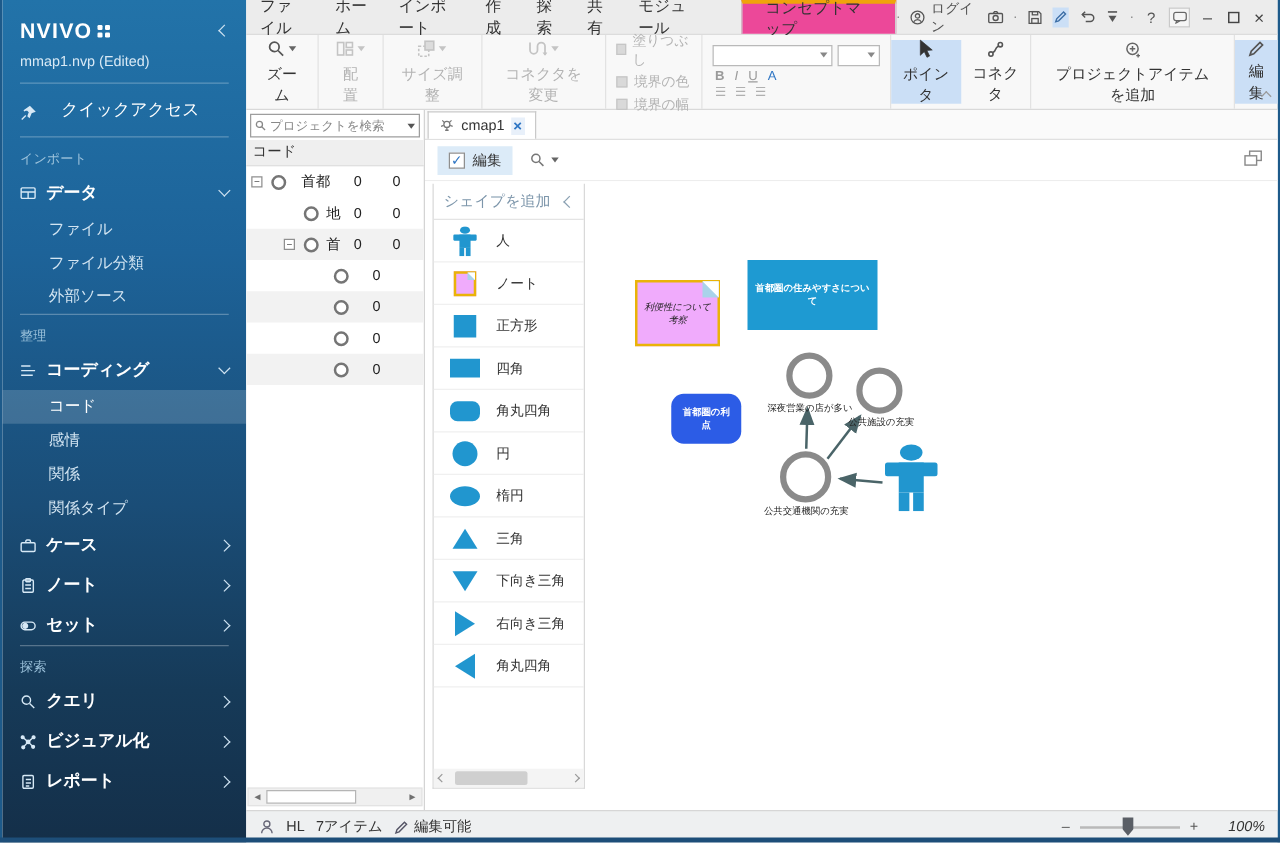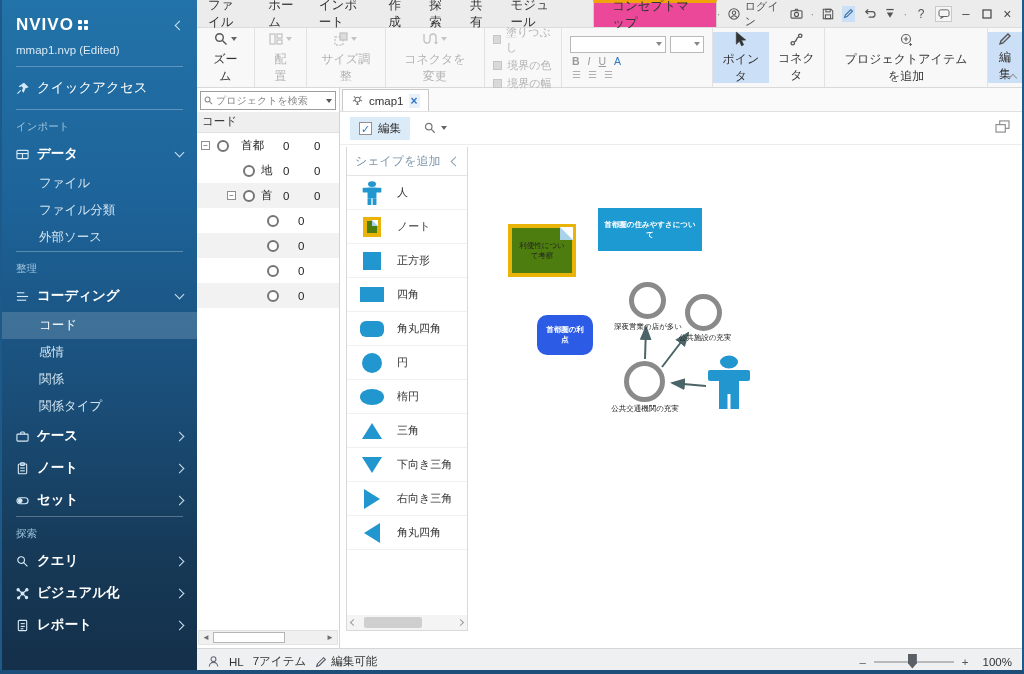--- a/index.html
+++ b/index.html
@@ -12,21 +12,21 @@
   .sidebar { width:195px; flex:0 0 195px; height:100%; color:#fff;
     background:linear-gradient(180deg,#2273a9 0%,#1d6399 30%,#1a4d77 60%,#163a58 82%,#142f49 100%);
     display:flex; flex-direction:column; padding-top:12px; font-size:13px; }
   .sb-logo-row { display:flex; align-items:center; padding:0 14px; height:26px; }
   .sb-logo { font-size:17px; font-weight:bold; letter-spacing:1px; }
   .sb-logo-dots { display:inline-grid; grid-template-columns:4px 4px; grid-gap:2px; margin-left:4px; }
   .sb-logo-dots i { width:4px; height:4px; background:#fff; border-radius:1px; }
   .sb-collapse { margin-left:auto; color:#bcd7ea; font-size:11px; }
   .sb-project { padding:6px 14px 10px; font-size:11.5px; color:#d8e9f5; }
   .sb-divider { border-top:1px solid rgba(255,255,255,.28); margin:0 14px; }
-  .sb-quick { display:flex; align-items:center; gap:8px; padding:12px 14px; font-size:13.5px; }
+  .sb-quick { display:flex; align-items:flex-end; gap:20px; padding:12px 14px; font-size:13.5px; }
   .sb-section-label { padding:10px 14px 4px; font-size:10.5px; color:#9cc2db; }
   .nav-item { display:flex; align-items:center; gap:8px; padding:7px 14px; font-size:13.5px;
     font-weight:bold; cursor:default; }
   .nav-item .ic { color:#d7e9f6; display:inline-flex; }
   .nav-item .spacer { margin-left:auto; }
   .nav-child { padding:5px 14px 5px 37px; font-size:12.5px; color:#d3e5f2; }
   .nav-child.selected { background:rgba(255,255,255,.16); color:#fff; }
   .chev { display:inline-block; width:7px; height:7px; border-right:1.6px solid #cfe3f2;
     border-bottom:1.6px solid #cfe3f2; }
   .chev.down { transform:rotate(45deg); margin-top:-3px; }
@@ -151,36 +151,36 @@
   .shape-ic.circle { width:20px; height:20px; background:#2196cf; border-radius:50%; }
   .shape-ic.ellipse { width:24px; height:16px; background:#2196cf; border-radius:50%; }
   .shape-ic.tri-up { width:0; height:0; border-left:10px solid transparent;
     border-right:10px solid transparent; border-bottom:16px solid #2196cf; }
   .shape-ic.tri-down { width:0; height:0; border-left:10px solid transparent;
     border-right:10px solid transparent; border-top:16px solid #2196cf; }
   .shape-ic.tri-right { width:0; height:0; border-top:10px solid transparent;
     border-bottom:10px solid transparent; border-left:16px solid #2196cf; }
   .shape-ic.tri-left { width:0; height:0; border-top:10px solid transparent;
     border-bottom:10px solid transparent; border-right:16px solid #2196cf; }
-  .note-shape { background:#4d7c0f; border:4px solid #eab308; position:relative; }
+  .note-shape { background:#f0abfc; border:2px solid #eab308; position:relative;font-style:italic; }
   .note-shape::before { content:""; position:absolute; top:-1px; right:-1px;
     border-style:solid; border-color:#fff #fff #a9d3ea #a9d3ea; }
   .shape-ic.note-shape { width:18px; height:20px; }
   .shape-ic.note-shape::before { border-width:0 6px 6px 0; }
   .sp-scroll { margin-top:auto; height:15px; background:#f4f4f4; display:flex; align-items:center;
     padding:0 4px; }
   .sp-scroll .chev { width:5px; height:5px; border-color:#9a9a9a; }
   .sp-scroll .hs-thumb { margin:0 8px; }
 
   
   .cm-note { position:absolute; left:168px; top:79px; width:68px; height:53px;
     display:flex; align-items:center; justify-content:center; text-align:center;
     font-size:7.5px; color:#222; padding:4px; }
   .cm-note::before { border-width:0 13px 13px 0; }
-  .cm-topic { position:absolute; left:258px; top:63px; width:104px; height:43px;
+  .cm-topic { position:absolute; left:258px; top:63px; width:104px; height:56px;
     background:#1e9ad2; color:#fff; font-size:7.5px; font-weight:bold; display:flex;
     align-items:center; justify-content:center; text-align:center; padding:0 6px; }
   .cm-benefit { position:absolute; left:197px; top:170px; width:56px; height:40px;
     background:#2c5ce6; border-radius:10px; color:#fff; font-size:7.5px; font-weight:bold;
     display:flex; align-items:center; justify-content:center; text-align:center; padding:0 6px; }
   .cm-circle { position:absolute; border:5px solid #8a8a8a; border-radius:50%; background:#fff; }
   .cm-c1 { left:289px; top:137px; width:37px; height:37px; }
   .cm-c2 { left:345px; top:149px; width:37px; height:37px; }
   .cm-c3 { left:284px; top:216px; width:41px; height:41px; }
   .cm-label { position:absolute; transform:translateX(-50%); font-size:7.5px; color:#222;
@@ -793,18 +793,18 @@
             </svg>
           </span>
         <span>編集可能</span>
       </span>
       <span class="sb-right">
         <span style="color:#555;">–</span>
         <span class="slider-track">
           <span class="slider-thumb"></span>
         </span>
         <span style="color:#555;">+</span>
-        <span style="margin-left:6px;">100%</span>
+        <span style="margin-left:16px;font-style:italic;">100%</span>
       </span>
     </div>
   </div>
 </div>
 <div class="bottom-strip"></div>
 
 </body></html>

